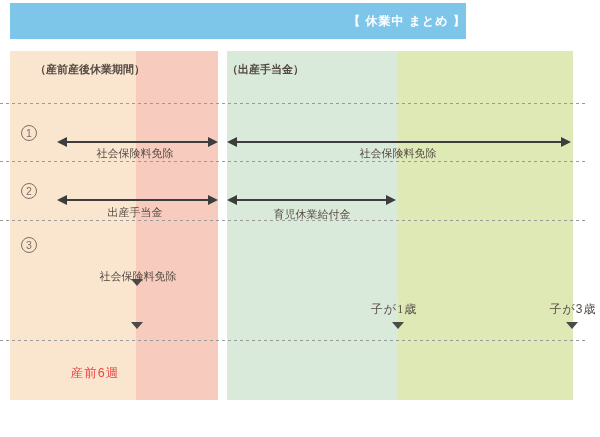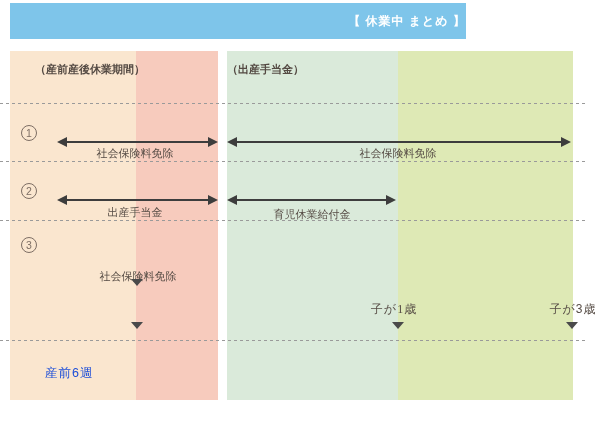--- a/index.html
+++ b/index.html
@@ -131,22 +131,22 @@
   }
   .mk-birth { left: 87px;  top: 298px; letter-spacing: 6px; }
   .mk-age1  { left: 344px; top: 301px; letter-spacing: 1px; font-family: Liberation Serif, serif; }
   .mk-age3  { left: 523px; top: 301px; letter-spacing: 1px; }
   
   .week-label {
     position: absolute;
     top: 365px;
     width: 100px;
     font-size: 12.5px;
-    color: #1d4ed8;
-    text-align: left;
+    color: #ef4444;
+    text-align: center;
     white-space: nowrap;
     letter-spacing: 1px;
   }
   .wk-pre  { left: 45px; }
   .wk-post { left: 129px; }
 </style>
 </head>
 <body>
 
 <div class="canvas">

